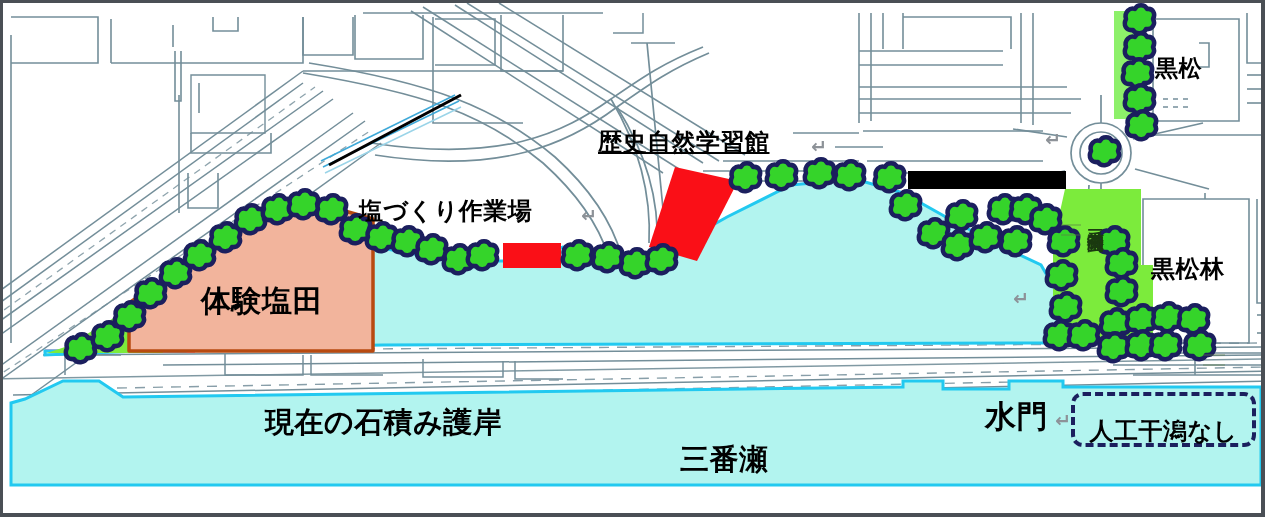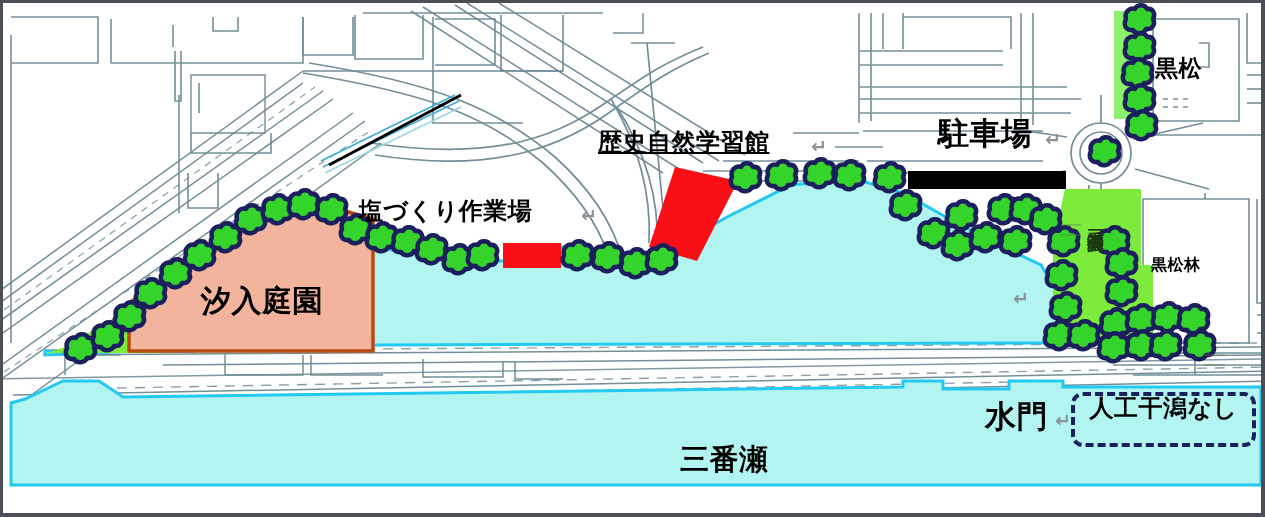--- a/index.html
+++ b/index.html
@@ -44,21 +44,21 @@
     left:1068px;top:389px;
     width:185px;height:55px;
     border:4px dashed #1b1f5e;
     border-radius:12px;
     box-sizing:border-box;
     background:transparent;
   }
   #note-box .lbl{position:static;}
   #note-inner{
     width:100%;height:100%;
-    display:flex;align-items:flex-start;justify-content:center;
+    display:flex;align-items:flex-end;justify-content:center;
   }
 </style>
 </head>
 <body>
 
 <div id="map-root">
 
   <svg id="map-canvas" viewBox="0 0 1265 517" xmlns="http://www.w3.org/2000/svg">
     <defs>
       <g id="tree-glyph">
@@ -369,37 +369,37 @@
         <path d="M1058,222 L1078,222"></path>
         <path d="M1058,232 L1078,232"></path>
         <path d="M1200,352 L1222,352"></path>
         <path d="M1200,362 L1222,362"></path>
       </g>
     </g>
   </svg>
 
   <div class="lbl" style="left:1152px;top:26px;font-size:23px;margin-top:28px;">黒松</div>
 
-  <div class="lbl" style="left:935px;top:115px;font-size:31px;">駐車場</div>
   <span class="pilcrow" style="left:1042px;top:127px;">↵</span>
 
   <div class="lbl" style="left:595px;top:127px;font-size:24px;text-decoration:underline;">歴史自然学習館</div>
   <span class="pilcrow" style="left:808px;top:134px;">↵</span>
 
   <div class="lbl" style="left:356px;top:196px;font-size:24px;">塩づくり作業場</div>
   <span class="pilcrow" style="left:578px;top:203px;">↵</span>
 
   <div class="lbl vert" style="left:1084px;top:212px;font-size:17px;color:#1b3a10;height:108px;">三番瀬公園</div>
 
-  <div class="lbl" style="left:1148px;top:254px;font-size:16px;text-align:right;">黒松林</div>
-
-  <div class="lbl" style="left:198px;top:283px;font-size:30px;">汐入庭園</div>
+  <div class="lbl" style="left:1148px;top:254px;font-size:24px;text-align:right;">黒松林</div>
+
+  <div class="lbl" style="left:198px;top:283px;font-size:30px;">体験塩田</div>
 
   <span class="pilcrow" style="left:1010px;top:286px;">↵</span>
 
+  <div class="lbl" style="left:262px;top:405px;font-size:29px;">現在の石積み護岸</div>
 
   <div class="lbl" style="left:982px;top:398px;font-size:31px;">水門</div>
   <span class="pilcrow" style="left:1052px;top:408px;">↵</span>
 
   <div class="lbl" style="left:677px;top:444px;font-size:29px;font-family:Liberation Mono, monospace;">三番瀬</div>
 
   <div id="note-box">
     <div id="note-inner">
       <span class="lbl" style="font-size:24px;">人工干潟なし</span>
     </div>

